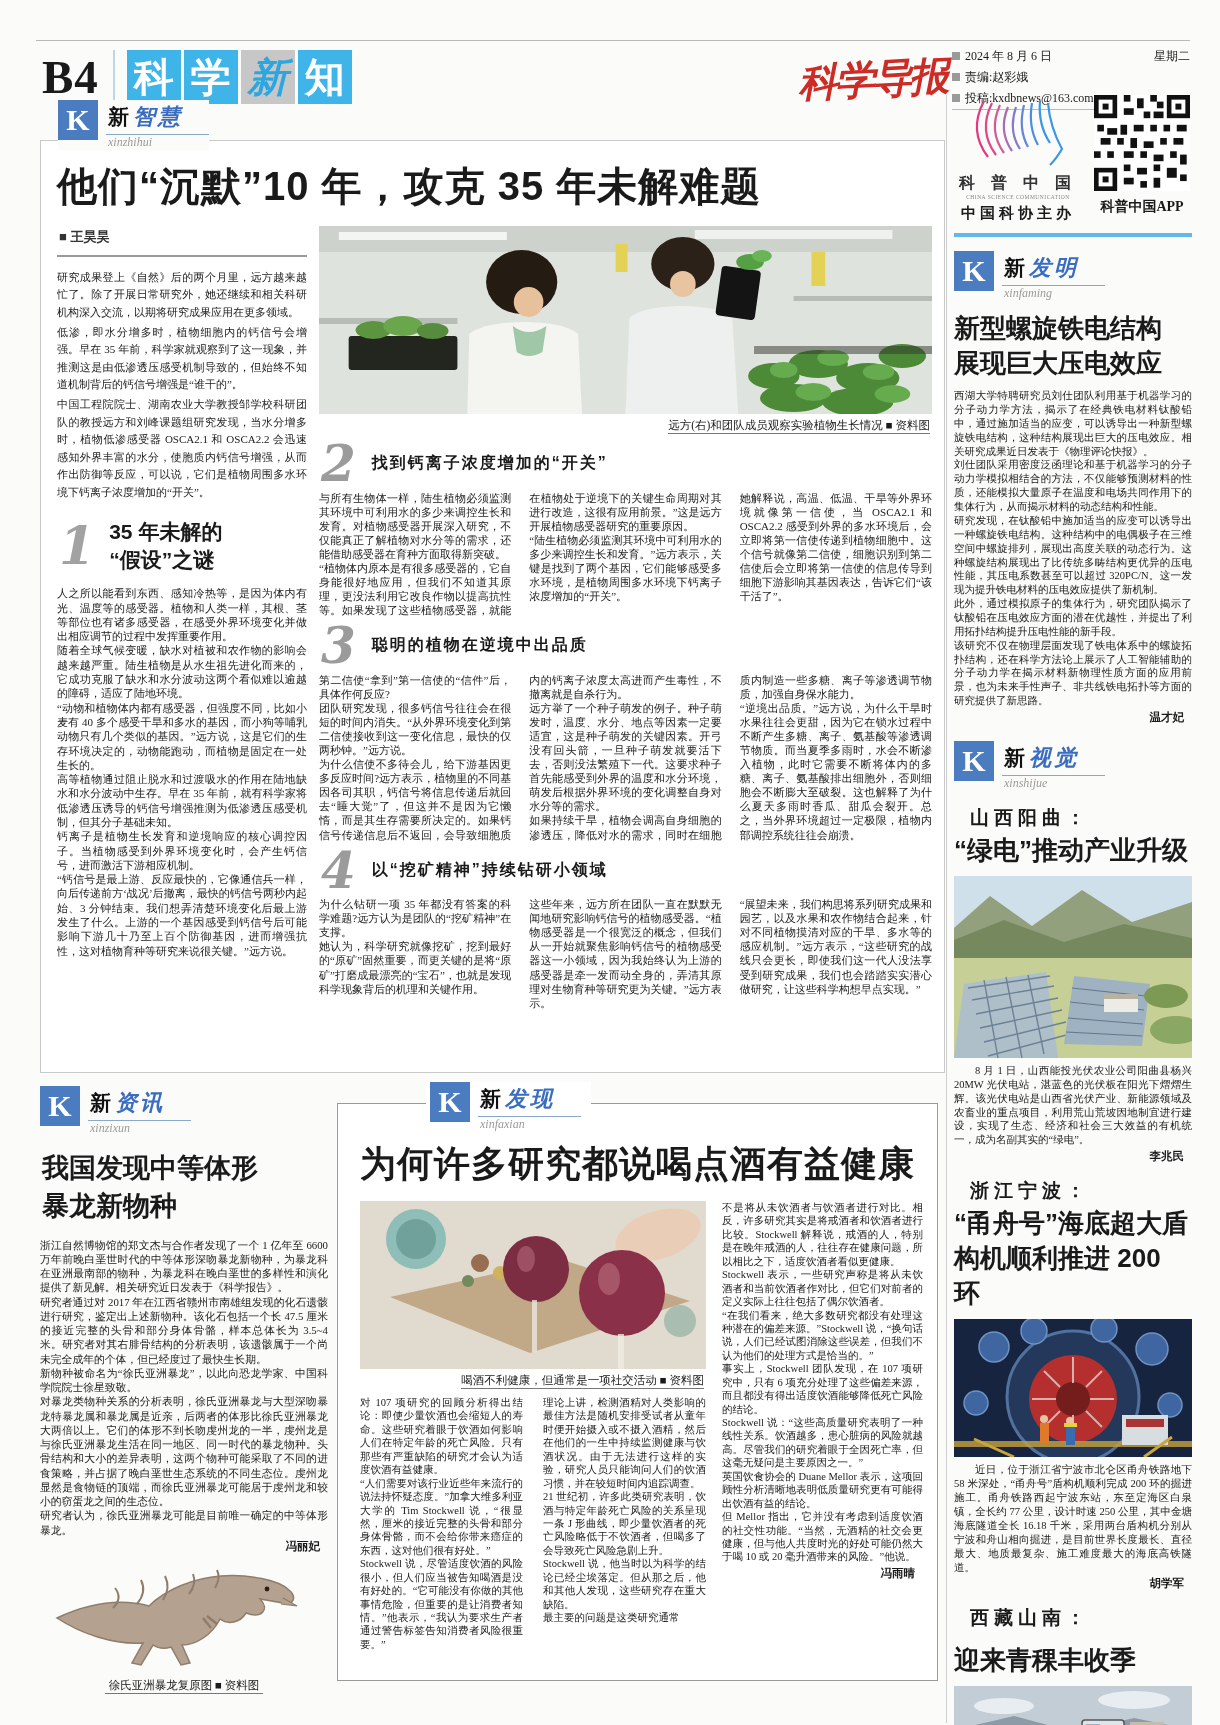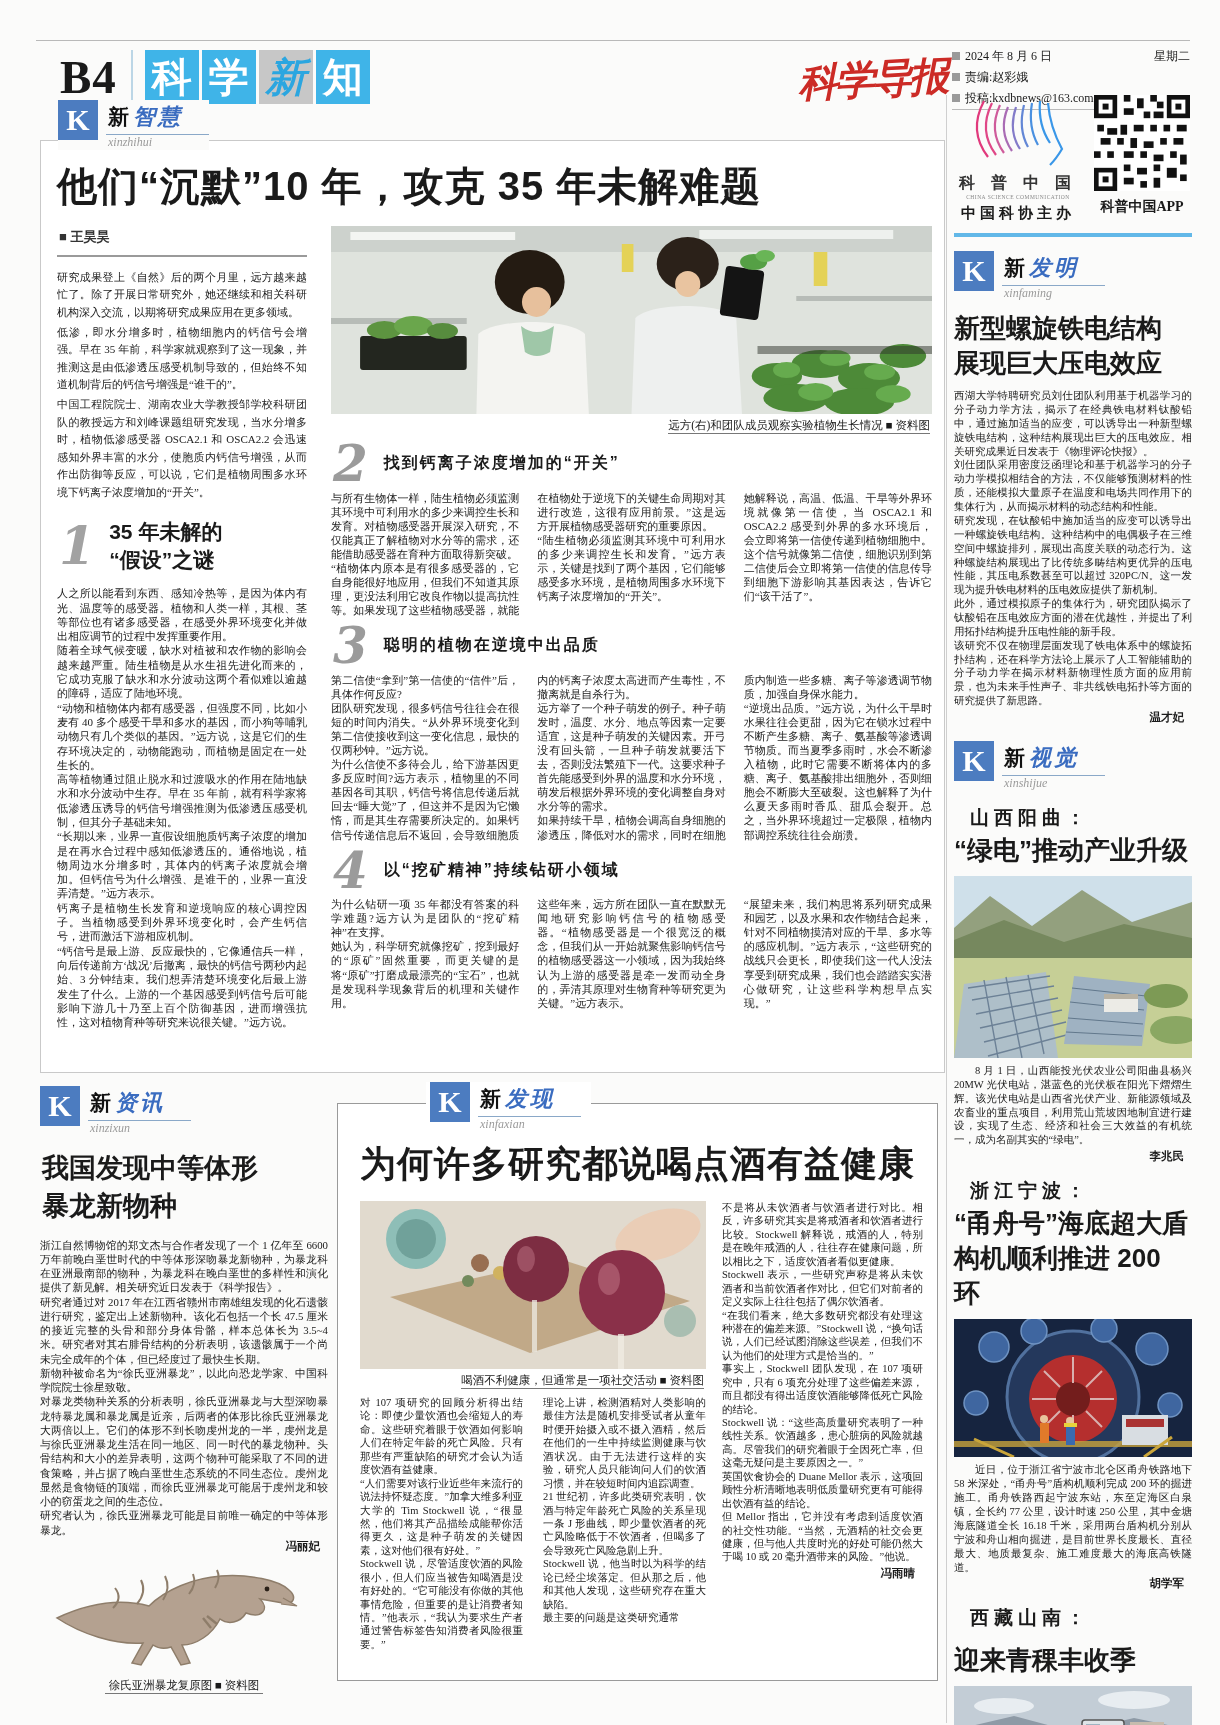--- a/index.html
+++ b/index.html
@@ -1,21 +1,21 @@
 <!DOCTYPE html>
 <html><head>
 <meta charset="utf-8">
 <style>
   *{box-sizing:border-box;margin:0;padding:0}
   html,body{width:1220px;background:#fbfbfa}
   body{position:relative;height:1725px;font-family:"Liberation Serif",serif;color:#1a1a1a;overflow:hidden}
   .clip{overflow:hidden}
   
   .top-rule{position:absolute;left:36px;top:40px;width:1154px;border-top:1px solid #b9b9b9}
-  .page-head{position:absolute;left:60px;top:50px;display:flex;align-items:center;gap:14px}
+  .page-head{position:absolute;left:42px;top:50px;display:flex;align-items:center;gap:14px}
   .page-num{font-family:"Liberation Serif",serif;font-size:47px;font-weight:bold;letter-spacing:1px}
   .tiles{display:flex;gap:3px;border-left:2px solid #bcd6e6;padding-left:12px}
   .tile{width:54px;height:54px;background:#3fb4e8;color:#fff;display:flex;align-items:center;justify-content:center;
         font-family:"Liberation Sans",sans-serif;font-weight:900;font-size:40px}
   .tile.xin{background:#c7c7c7;color:#2ba6e0;font-family:"Liberation Serif",serif;font-style:italic}
   .masthead{position:absolute;left:798px;top:52px;width:152px;color:#cc2b26;font-weight:bold;font-style:italic;
             font-size:40px;letter-spacing:-3px;transform:rotate(-3deg);font-family:"Liberation Serif",serif;white-space:nowrap}
   .issue-info{position:absolute;left:952px;top:46px;width:238px;font-size:12px;line-height:1.75;border-bottom:1px solid #bbb;padding-bottom:0}
   .issue-info .row{display:flex;align-items:baseline;gap:5px}
   .sq{width:8px;height:8px;background:#9a9a9a;flex:0 0 auto;transform:translateY(0px)}
@@ -26,21 +26,21 @@
           font-family:"Liberation Serif",serif;font-size:30px;font-weight:bold;flex:0 0 auto}
   .badge-text{display:flex;flex-direction:column}
   .badge-line{display:flex;align-items:baseline;gap:4px;border-bottom:1px solid #8aa8c8;padding:2px 26px 2px 2px}
   .badge-xin{font-family:"Liberation Sans",sans-serif;font-weight:900;font-size:21px;color:#111}
   .badge-word{font-family:"Liberation Serif",serif;font-style:italic;font-weight:bold;font-size:22px;color:#3a6cc0;letter-spacing:3px}
   .badge-pinyin{font-family:Liberation Serif, serif;font-style:italic;color:#9a9a9a;font-size:12px;padding-left:2px}
   
   .badge-abs{position:absolute;left:58px;top:100px;z-index:3;background:#fbfbfa}
   .main-article{position:absolute;left:40px;top:140px;width:905px;height:933px;border:1px solid #c9c9c9;background:#fff;padding:14px 12px 8px 16px}
   .headline{font-family:"Liberation Sans",sans-serif;font-weight:900;font-size:40px;letter-spacing:1px;margin:4px 0 12px 0;white-space:nowrap}
-  .main-flex{display:flex;gap:24px}
+  .main-flex{display:flex;gap:12px}
   .left-col{width:250px;flex:0 0 auto;font-size:11px;line-height:1.45;text-align:justify;height:830px;overflow:hidden}
   .byline{font-family:"Liberation Sans",sans-serif;font-size:13px;font-weight:bold;color:#333;border-bottom:2px solid #9a9a9a;padding:2px 0 8px 2px;margin-bottom:12px}
   .intro .para{line-height:1.6;margin-bottom:2px}
   .sec1-head{display:flex;align-items:center;gap:14px;margin:16px 0 12px 2px}
   .sec1-num{font-family:"DejaVu Serif",serif;font-style:italic;font-weight:bold;font-size:52px;color:#a2a2a2;line-height:.8}
   .sec1-title{font-family:"Liberation Sans",sans-serif;font-weight:900;font-size:21px;line-height:1.35;white-space:pre-line}
   .sec1-body .para{line-height:1.3}
   .right-col{flex:1;min-width:0}
   .photo-frame{width:100%;background:#e4e7e3;overflow:hidden}
   .photo-frame svg{display:block;width:100%;height:100%}
@@ -141,21 +141,20 @@
       <div class="sec1-head">
         <span class="sec1-num">1</span>
         <span class="sec1-title">35 年未解的
 “假设”之谜</span>
       </div>
       <div class="sec1-body">
           <p class="para">人之所以能看到东西、感知冷热等，是因为体内有光、温度等的感受器。植物和人类一样，其根、茎等部位也有诸多感受器，在感受外界环境变化并做出相应调节的过程中发挥重要作用。</p>
           <p class="para">随着全球气候变暖，缺水对植被和农作物的影响会越来越严重。陆生植物是从水生祖先进化而来的，它成功克服了缺水和水分波动这两个看似难以逾越的障碍，适应了陆地环境。</p>
           <p class="para">“动物和植物体内都有感受器，但强度不同，比如小麦有 40 多个感受干旱和多水的基因，而小狗等哺乳动物只有几个类似的基因。”远方说，这是它们的生存环境决定的，动物能跑动，而植物是固定在一处生长的。</p>
           <p class="para">高等植物通过阻止脱水和过渡吸水的作用在陆地缺水和水分波动中生存。早在 35 年前，就有科学家将低渗透压诱导的钙信号增强推测为低渗透压感受机制，但其分子基础未知。</p>
-          <p class="para">“长期以来，业界一直假设细胞质钙离子浓度的增加是在再水合过程中感知低渗透压的。通俗地说，植物周边水分增多时，其体内的钙离子浓度就会增加。但钙信号为什么增强、是谁干的，业界一直没弄清楚。”远方表示。</p>
           <p class="para">钙离子是植物生长发育和逆境响应的核心调控因子。当植物感受到外界环境变化时，会产生钙信号，进而激活下游相应机制。</p>
           <p class="para">“钙信号是最上游、反应最快的，它像通信兵一样，向后传递前方‘战况’后撤离，最快的钙信号两秒内起始、3 分钟结束。我们想弄清楚环境变化后最上游发生了什么。上游的一个基因感受到钙信号后可能影响下游几十乃至上百个防御基因，进而增强抗性，这对植物育种等研究来说很关键。”远方说。</p>
         </div>
     </div>
     <div class="right-col">
       <div class="photo-frame" style="height:188px">
         <svg viewBox="0 0 620 188" preserveAspectRatio="none">
           <rect width="620" height="188" fill="#dfe3dd"></rect>
           <rect y="0" width="620" height="26" fill="#cdd2cd"></rect>
           <rect x="20" y="6" width="170" height="8" fill="#f3f5f2"></rect>
@@ -299,21 +298,21 @@
           <circle cx="262" cy="92" r="43" fill="#7a1430"></circle>
             <ellipse cx="249" cy="78" rx="11" ry="16" fill="#b05a6e" opacity=".6"></ellipse>
           <rect x="258" y="133" width="6" height="35" fill="#efe9df" opacity=".8"></rect>
           <circle cx="320" cy="120" r="16" fill="#8fae9f" opacity=".8"></circle>
           <rect width="346" height="168" fill="#ffffff" opacity=".12"></rect>
         </svg>
       </div>
       <div class="photo-caption"><span>喝酒不利健康，但通常是一项社交活动 ■ 资料图</span></div>
       <div class="wine-cols">
           <p class="para">对 107 项研究的回顾分析得出结论：即使少量饮酒也会缩短人的寿命。这些研究着眼于饮酒如何影响人们在特定年龄的死亡风险。只有那些有严重缺陷的研究才会认为适度饮酒有益健康。</p>
-          <p class="para">“人们需要对该行业近些年来流行的说法持怀疑态度。”加拿大维多利亚大学的 Tim Stockwell 说，“很显然，他们将其产品描绘成能帮你活得更久，这是种子萌发的关键因素，这对他们很有好处。”</p>
+          <p class="para">“人们需要对该行业近些年来流行的说法持怀疑态度。”加拿大维多利亚大学的 Tim Stockwell 说，“很显然，厘米的接近完整的头骨和部分身体骨骼，而不会给你带来癌症的东西，这对他们很有好处。”</p>
           <p class="para">Stockwell 说，尽管适度饮酒的风险很小，但人们应当被告知喝酒是没有好处的。“它可能没有你做的其他事情危险，但重要的是让消费者知情。”他表示，“我认为要求生产者通过警告标签告知消费者风险很重要。”</p>
           <p class="para">理论上讲，检测酒精对人类影响的最佳方法是随机安排受试者从童年时便开始摄入或不摄入酒精，然后在他们的一生中持续监测健康与饮酒状况。由于无法进行这样的实验，研究人员只能询问人们的饮酒习惯，并在较短时间内追踪调查。</p>
           <p class="para">21 世纪初，许多此类研究表明，饮酒与特定年龄死亡风险的关系呈现一条 J 形曲线，即少量饮酒者的死亡风险略低于不饮酒者，但喝多了会导致死亡风险急剧上升。</p>
           <p class="para">Stockwell 说，他当时以为科学的结论已经尘埃落定。但从那之后，他和其他人发现，这些研究存在重大缺陷。</p>
           <p class="para">最主要的问题是这类研究通常</p>
         </div>
     </div>
     <div class="wine-right">
       <div>
           <p class="para">不是将从未饮酒者与饮酒者进行对比。相反，许多研究其实是将戒酒者和饮酒者进行比较。Stockwell 解释说，戒酒的人，特别是在晚年戒酒的人，往往存在健康问题，所以相比之下，适度饮酒者看似更健康。</p>

